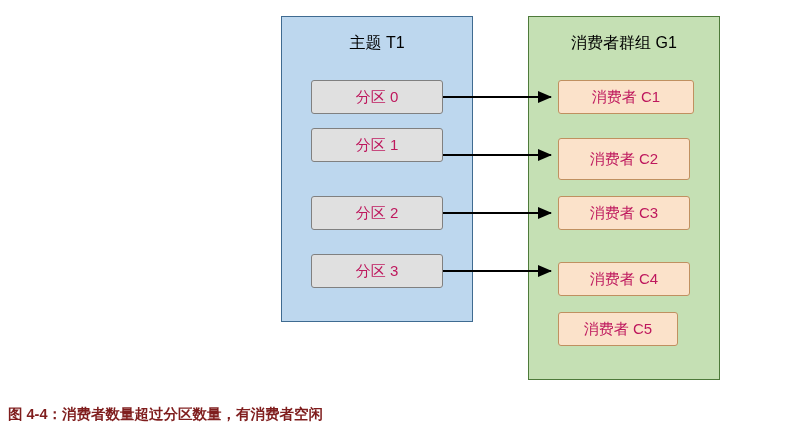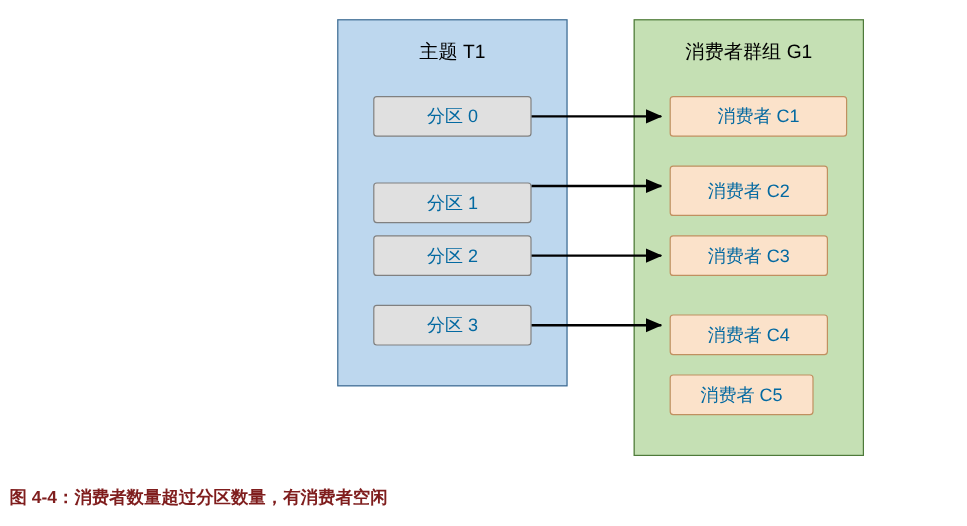--- a/index.html
+++ b/index.html
@@ -39,21 +39,21 @@
   }
   .box {
     position: absolute;
     box-sizing: border-box;
     border: 1px solid #7f7f7f;
     border-radius: 3px;
     display: flex;
     align-items: center;
     justify-content: center;
     font-size: 15px;
-    color: #0369a1;
+    color: #be185d;
     white-space: nowrap;
   }
   .topic-panel {
     background: #bdd7ee;
     border-color: #3f6b91;
   }
   .group-panel {
     background: #c5e0b4;
     border-color: #4e7a3a;
   }
@@ -86,29 +86,29 @@
 </head>
 <body>
 
 <div id="diagram">
 
   <div class="panel topic-panel" style="left:281px; top:16px; width:192px; height:306px;">
     <div class="panel-title" style="top:16px;">主题 T1</div>
   </div>
 
   <div class="box partition-box" style="left:311px; top:80px; width:132px; height:34px;">分区 0</div>
-  <div class="box partition-box" style="left:311px; top:152px; width:132px; height:34px;">分区 1</div>
+  <div class="box partition-box" style="left:311px; top:128px; width:132px; height:34px;">分区 1</div>
   <div class="box partition-box" style="left:311px; top:196px; width:132px; height:34px;">分区 2</div>
   <div class="box partition-box" style="left:311px; top:254px; width:132px; height:34px;">分区 3</div>
 
   <div class="panel group-panel" style="left:528px; top:16px; width:192px; height:364px;">
     <div class="panel-title" style="top:16px;">消费者群组 G1</div>
   </div>
 
-  <div class="box consumer-box" style="left:558px; top:80px; width:148px; height:34px;">消费者 C1</div>
+  <div class="box consumer-box" style="left:558px; top:80px; width:136px; height:34px;">消费者 C1</div>
   <div class="box consumer-box" style="left:558px; top:138px; width:132px; height:42px;">消费者 C2</div>
   <div class="box consumer-box" style="left:558px; top:196px; width:132px; height:34px;">消费者 C3</div>
   <div class="box consumer-box" style="left:558px; top:262px; width:132px; height:34px;">消费者 C4</div>
   <div class="box consumer-box" style="left:558px; top:312px; width:120px; height:34px;">消费者 C5</div>
 
   <svg class="arrow-layer" viewBox="0 0 806 400">
     <defs>
       <marker id="arrowhead" markerWidth="7" markerHeight="7" refX="6.5" refY="3" orient="auto" markerUnits="strokeWidth">
         <path d="M0,0 L7,3 L0,6 z" fill="#000000"></path>
       </marker>

